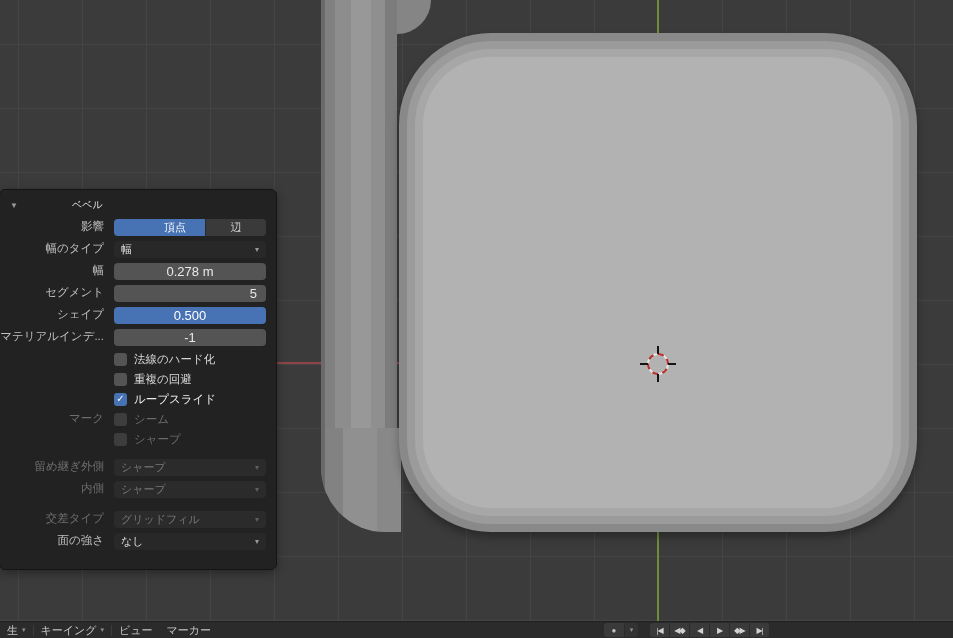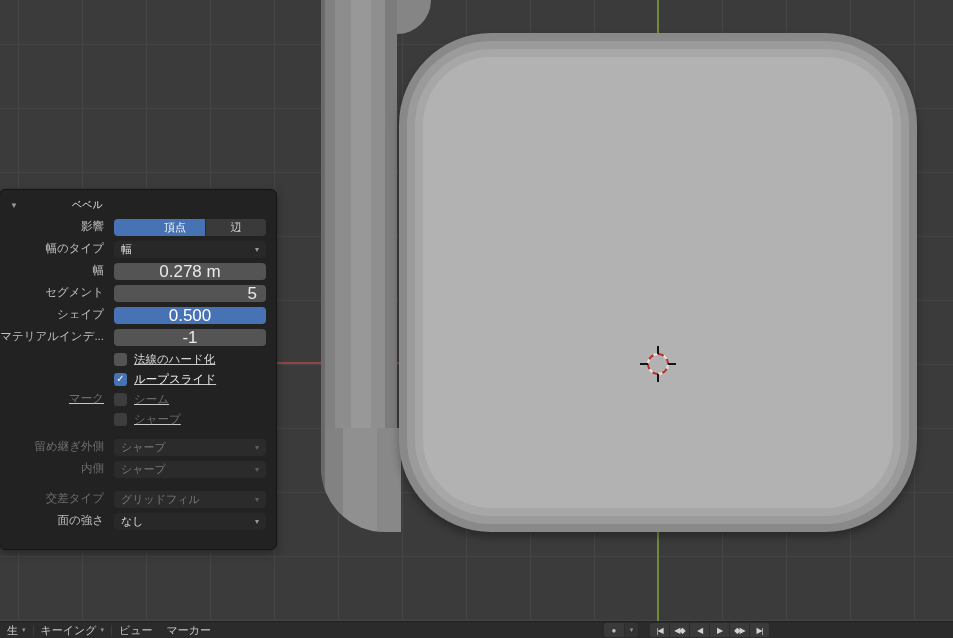--- a/index.html
+++ b/index.html
@@ -52,36 +52,36 @@
     border:1px solid #141414;border-radius:6px;
     padding:5px 10px 10px 0;
     color:#c8c8c8;font-size:12px;
     box-shadow:0 3px 10px rgba(0,0,0,.35);
   }
   .panel-header{display:flex;align-items:center;gap:7px;height:20px;padding-left:10px;}
   .caret{font-size:8px;color:#9b9b9b;}
   .panel-title{font-size:10px;color:#e4e4e4;margin-left:47px;}
 
   .row{display:flex;align-items:flex-start;margin-top:4px;height:18px;}
-  .row.cbrow{height:16px;text-decoration:underline;}
+  .row.cbrow{height:16px;}
   .row-label{width:114px;min-width:114px;text-align:right;padding-right:10px;font-size:11.5px;color:#c0c0c0;white-space:nowrap;overflow:hidden;}
   .row-label.dim{color:#6e6e6e;}
   .ctrl{flex:1;height:17px;}
 
   .seg{display:flex;border-radius:4px;overflow:hidden;}
   .seg-btn{flex:1;display:flex;align-items:center;justify-content:center;background:#3a3a3a;color:#d4d4d4;font-size:11px;}
   .seg-btn + .seg-btn{border-left:1px solid #2a2a2a;}
   .seg-btn.selected{background:#4772b3;color:#ffffff;padding-left:31px;}
 
   .dropdown{display:flex;align-items:center;background:#282828;border-radius:4px;padding:0 7px;color:#dcdcdc;font-size:11px;}
   .dropdown .chev{margin-left:auto;font-size:8px;color:#989898;}
   .dropdown.dim{color:#787878;background:#2b2b2b;}
   .dropdown.dim .chev{color:#5e5e5e;}
 
-  .numfield{display:flex;align-items:center;justify-content:center;background:#545454;border-radius:4px;color:#e9e9e9;font-size:17px;}
+  .numfield{display:flex;align-items:center;justify-content:center;background:#545454;border-radius:4px;color:#e9e9e9;font-size:13px;}
   .numfield.right{justify-content:flex-end;padding-right:9px;}
   .numfield.slider-full{background:#4772b3;color:#ffffff;}
 
   .cbwrap{display:flex;align-items:center;gap:7px;height:16px;}
   .cb{width:13px;height:13px;border-radius:3px;background:#545454;position:relative;flex:none;}
   .cb.checked{background:#4772b3;}
   .cb.dim{background:#3d3d3d;}
   .cb .mark{position:absolute;inset:0;display:flex;align-items:center;justify-content:center;font-size:10px;color:#fff;line-height:1;}
   .cb-label{font-size:11.5px;color:#dadada;white-space:nowrap;}
   .cb-label.strong{color:#efefef;}
@@ -176,20 +176,27 @@
   </div>
 
   <div class="row cbrow">
     <div class="row-label"></div>
     <div class="ctrl cbwrap">
       <span class="cb"></span>
       <span class="cb-label">法線のハード化</span>
     </div>
   </div>
 
+  <div class="row cbrow">
+    <div class="row-label"></div>
+    <div class="ctrl cbwrap">
+      <span class="cb"></span>
+      <span class="cb-label">重複の回避</span>
+    </div>
+  </div>
 
   <div class="row cbrow">
     <div class="row-label"></div>
     <div class="ctrl cbwrap">
       <span class="cb checked">
         <span class="mark">✓</span>
       </span>
       <span class="cb-label strong">ループスライド</span>
     </div>
   </div>

